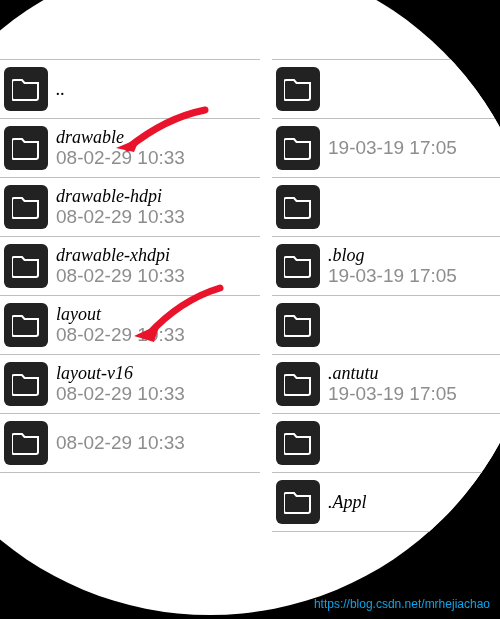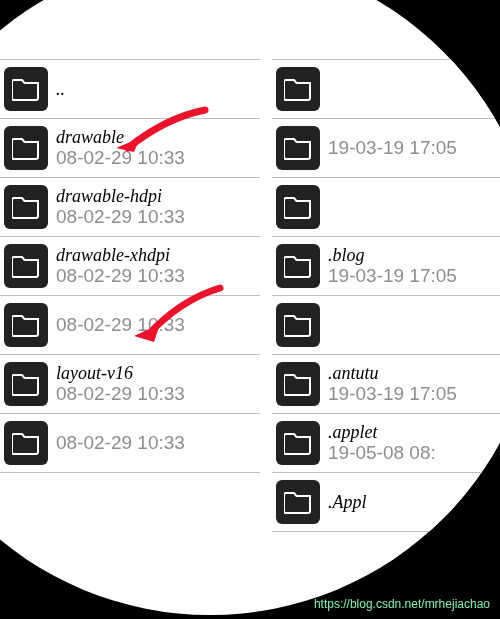--- a/index.html
+++ b/index.html
@@ -88,21 +88,21 @@
   }
   
   .arrow {
     position: absolute;
     pointer-events: none;
   }
   .watermark {
     position: absolute;
     right: 10px;
     bottom: 8px;
-    color: #86efac;
+    color: #0ea5e9;
     font-size: 12px;
     font-family: Arial, sans-serif;
   }
 </style>
 </head>
 <body>
 
 <div class="stage">
 
   <div class="lens-clip">
@@ -154,20 +154,21 @@
             <span class="ftime">08-02-29 10:33</span>
           </span>
         </div>
         <div class="row">
           <span class="folder-icon">
             <svg viewBox="0 0 28 22">
                 <path d="M2 2h8l2.5 3H26v15a2 2 0 0 1-2 2H2a2 2 0 0 1-2-2V4a2 2 0 0 1 2-2z" fill="none" stroke="#fff" stroke-width="2"></path>
               </svg>
           </span>
           <span class="texts">
+            <span class="fname">layout</span>
             <span class="ftime">08-02-29 10:33</span>
           </span>
         </div>
         <div class="row">
           <span class="folder-icon">
             <svg viewBox="0 0 28 22">
                 <path d="M2 2h8l2.5 3H26v15a2 2 0 0 1-2 2H2a2 2 0 0 1-2-2V4a2 2 0 0 1 2-2z" fill="none" stroke="#fff" stroke-width="2"></path>
               </svg>
           </span>
           <span class="texts">
@@ -245,24 +246,20 @@
           <span class="texts">
             <span class="fname">.antutu</span>
             <span class="ftime">19-03-19 17:05</span>
           </span>
         </div>
         <div class="row">
           <span class="folder-icon">
             <svg viewBox="0 0 28 22">
                 <path d="M2 2h8l2.5 3H26v15a2 2 0 0 1-2 2H2a2 2 0 0 1-2-2V4a2 2 0 0 1 2-2z" fill="none" stroke="#fff" stroke-width="2"></path>
               </svg>
-          </span>
-          <span class="texts">
-            <span class="fname">.applet</span>
-            <span class="ftime">19-05-08 08:</span>
           </span>
         </div>
         <div class="row">
           <span class="folder-icon">
             <svg viewBox="0 0 28 22">
                 <path d="M2 2h8l2.5 3H26v15a2 2 0 0 1-2 2H2a2 2 0 0 1-2-2V4a2 2 0 0 1 2-2z" fill="none" stroke="#fff" stroke-width="2"></path>
               </svg>
           </span>
           <span class="texts">
             <span class="fname">.Appl</span>

